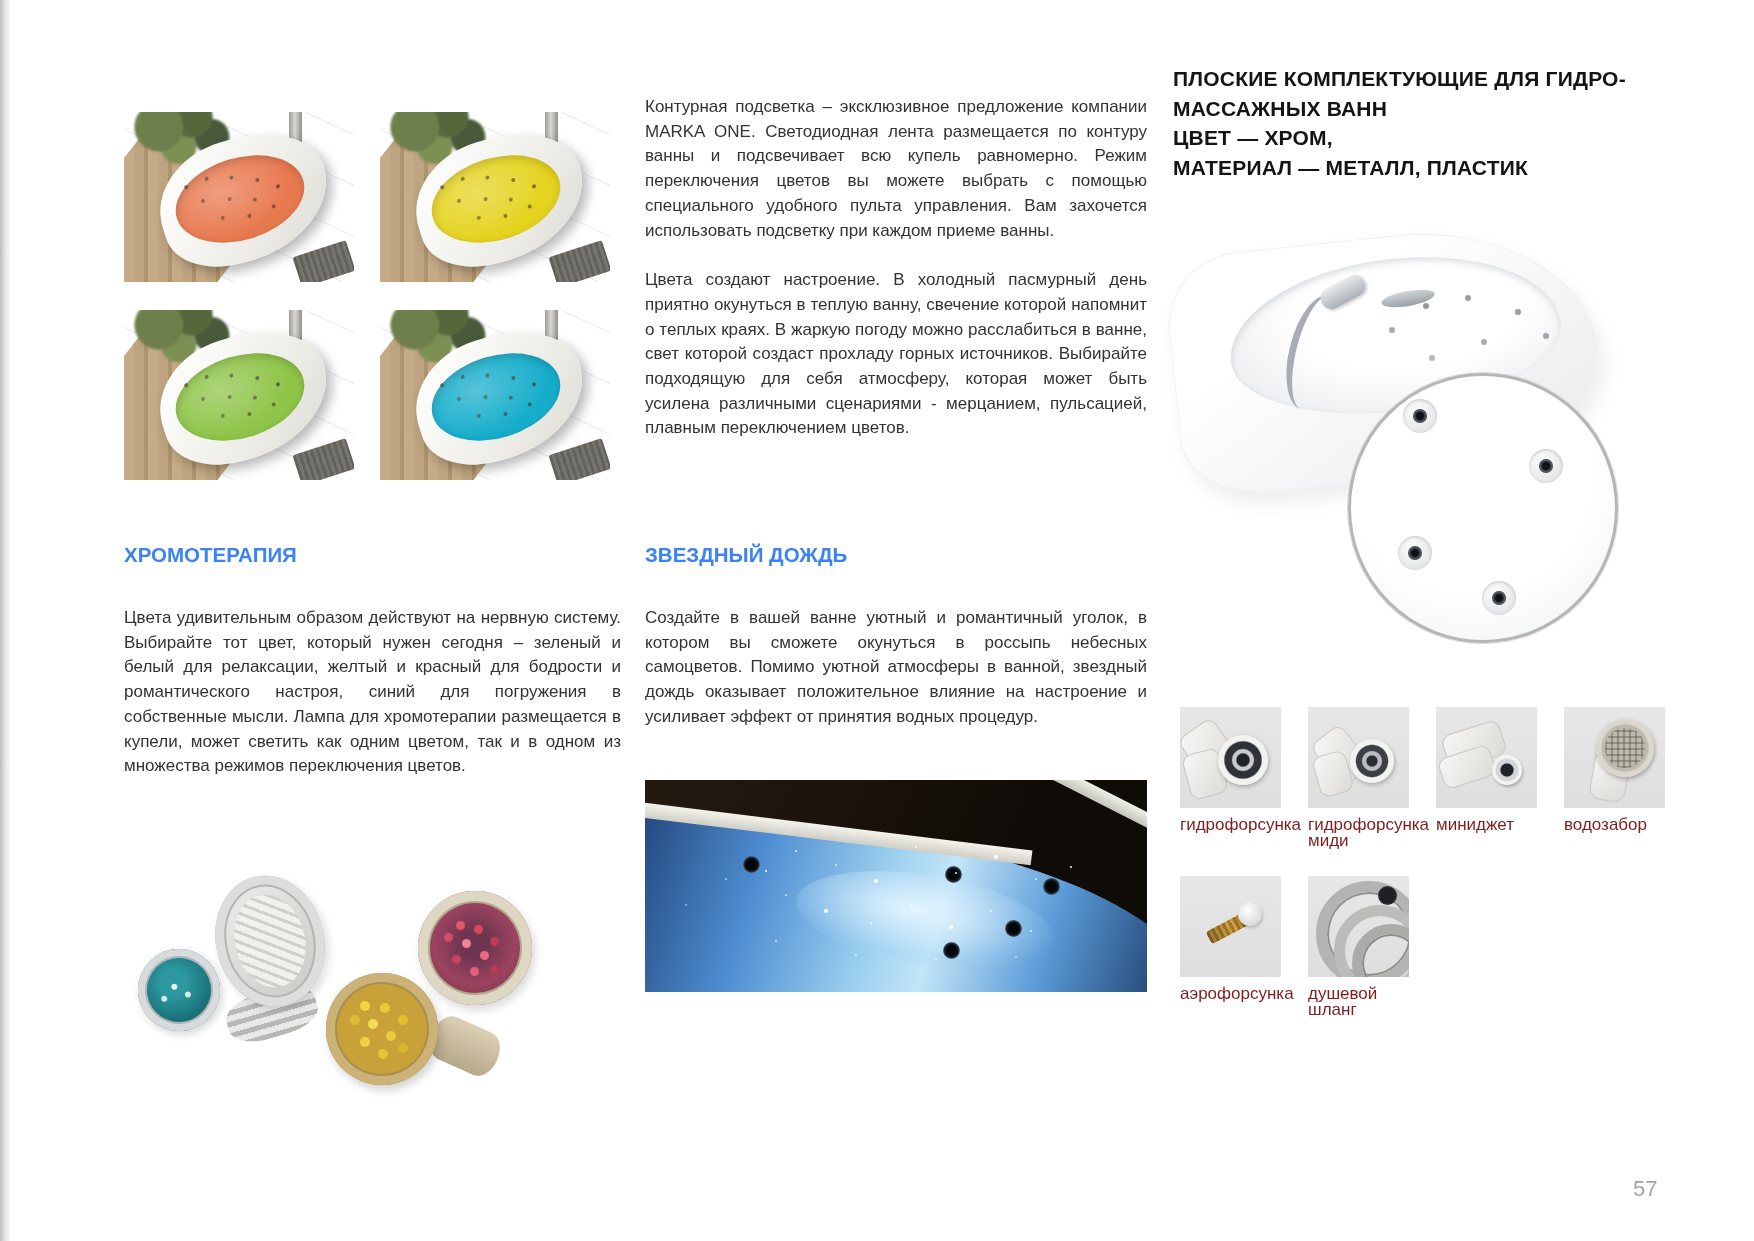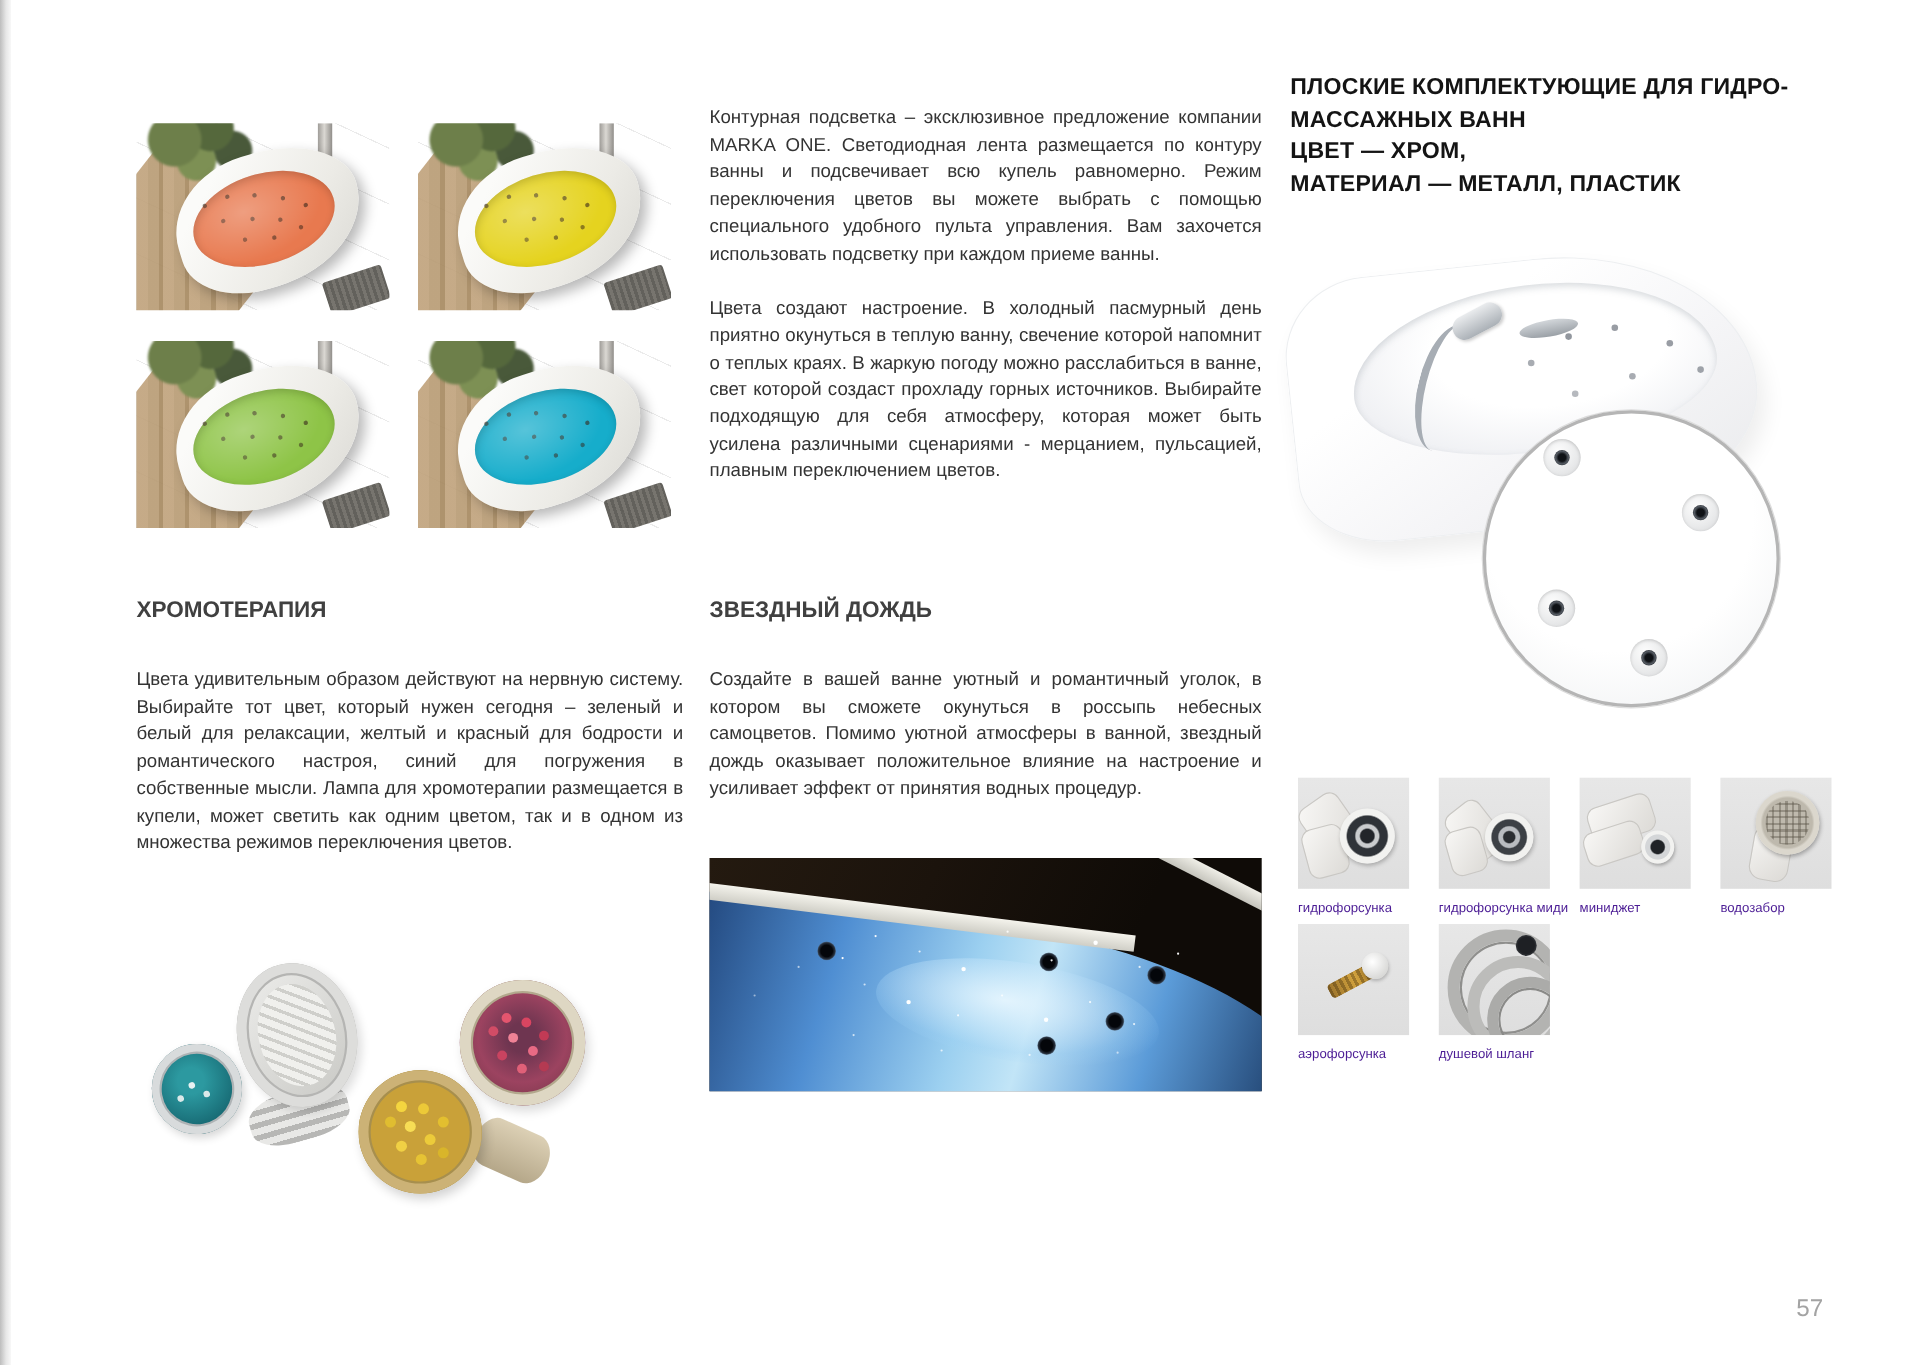--- a/index.html
+++ b/index.html
@@ -5,21 +5,21 @@
   html,body{margin:0;padding:0;background:#ffffff;}
   .page{position:relative;width:1754px;height:1241px;background:#ffffff;overflow:hidden;
         font-family:"Liberation Sans",sans-serif;color:#333;}
   .edge-strip{position:absolute;left:0;top:0;width:10px;height:1241px;
         background:linear-gradient(90deg,#bdbdbd,#e7e7e7 55%,#f8f8f8);}
 
   
   .h-main{position:absolute;font-size:21px;font-weight:bold;color:#141414;letter-spacing:.2px;}
   #h-left{left:124px;top:66px;}
   #h-right{left:1173px;top:64px;line-height:29.5px;width:505px;}
-  .h-section{position:absolute;font-size:20.5px;font-weight:bold;color:#404040;}
+  .h-section{position:absolute;font-size:20.5px;font-weight:bold;color:#3b82f6;}
   #h-chromo{left:124px;top:543px;}
   #h-star{left:645px;top:543px;}
   .body-text{font-size:17px;line-height:24.7px;color:#333;text-align:justify;}
   #mid-paras{position:absolute;left:645px;top:95px;width:502px;}
   #mid-paras p{margin:0;}
   #mid-paras p + p{margin-top:25px;}
   #chromo-text{position:absolute;left:124px;top:606px;width:497px;}
   #star-text{position:absolute;left:645px;top:606px;width:502px;}
   .page-number{position:absolute;left:1633px;top:1176px;font-size:22px;color:#a3a3a3;}
 
@@ -146,25 +146,25 @@
        230px -14px 0 1px #ffffff,270px 8px 0 0 rgba(255,255,255,.8),305px -4px 0 0 rgba(255,255,255,.95),
        20px 24px 0 0 rgba(255,255,255,.7),60px 40px 0 1px #ffffff,105px 52px 0 0 rgba(255,255,255,.85),
        145px 34px 0 0 rgba(255,255,255,.75),185px 56px 0 1px #ffffff,225px 40px 0 0 rgba(255,255,255,.85),
        265px 60px 0 0 rgba(255,255,255,.8),-40px 8px 0 0 rgba(255,255,255,.6),
        -80px 34px 0 0 rgba(255,255,255,.5),10px 70px 0 0 rgba(255,255,255,.7),
        90px 84px 0 0 rgba(255,255,255,.75),170px 88px 0 0 rgba(255,255,255,.7),250px 86px 0 0 rgba(255,255,255,.6);}
 
   
   .comp-row{position:absolute;left:1180px;display:flex;gap:27px;}
   #comp-row1{top:707px;}
-  #comp-row2{top:840px;}
+  #comp-row2{top:876px;}
   .comp-cell{width:101px;flex:0 0 101px;}
   .comp-img{position:relative;width:101px;height:101px;overflow:hidden;
      background:linear-gradient(#e7e7e7,#dedede);}
-  .comp-label{margin-top:9px;width:118px;font-size:12px;line-height:16px;color:#4c1d95;}
+  .comp-label{margin-top:9px;width:118px;font-size:17px;line-height:16px;color:#7f1d1d;}
   .pipe{position:absolute;background:linear-gradient(135deg,#f8f7f5,#dcdad6);
      border:1px solid #c9c7c3;border-radius:10px;}
   .face{position:absolute;border-radius:50%;}
   .f-big{width:50px;height:50px;
      background:radial-gradient(circle,#22252a 0 17%,#caccce 21% 29%,#2f3338 33% 51%,#f2f2f0 55% 72%,#d8d8d6 76%);
      box-shadow:1px 2px 4px rgba(0,0,0,.25);}
   .f-mid{width:44px;height:44px;
      background:radial-gradient(circle,#2a2d31 0 16%,#b9bcc0 20% 30%,#3c4045 34% 50%,#f1f1ef 54% 74%,#d6d6d4 78%);
      box-shadow:1px 2px 4px rgba(0,0,0,.25);}
   .f-small{width:30px;height:30px;

